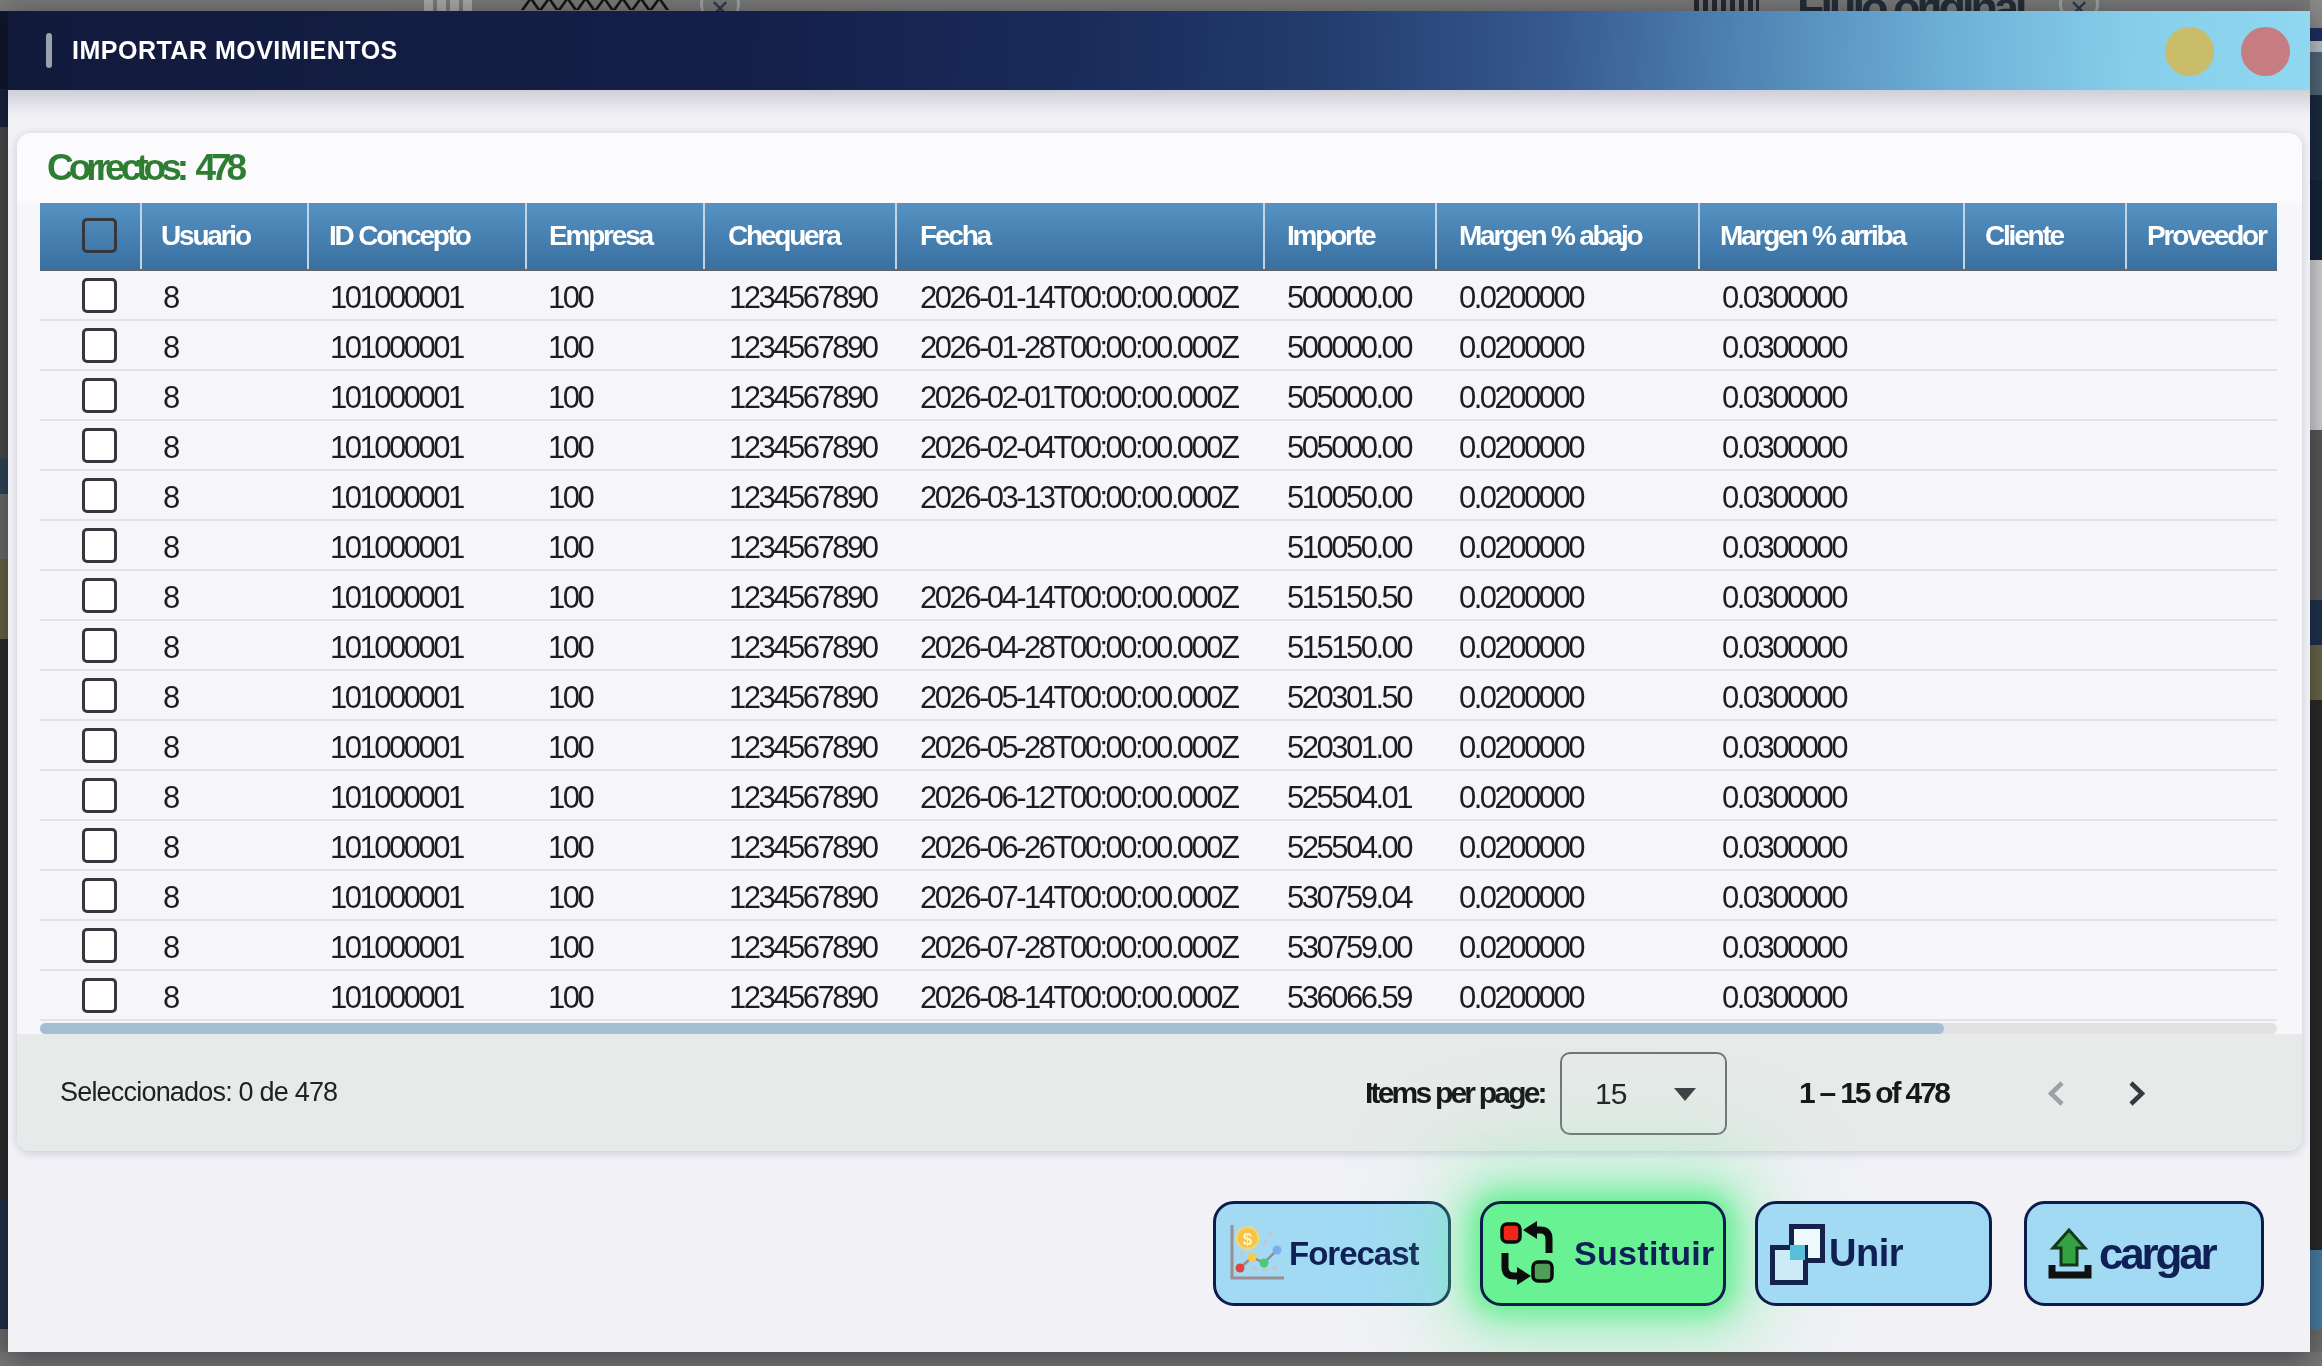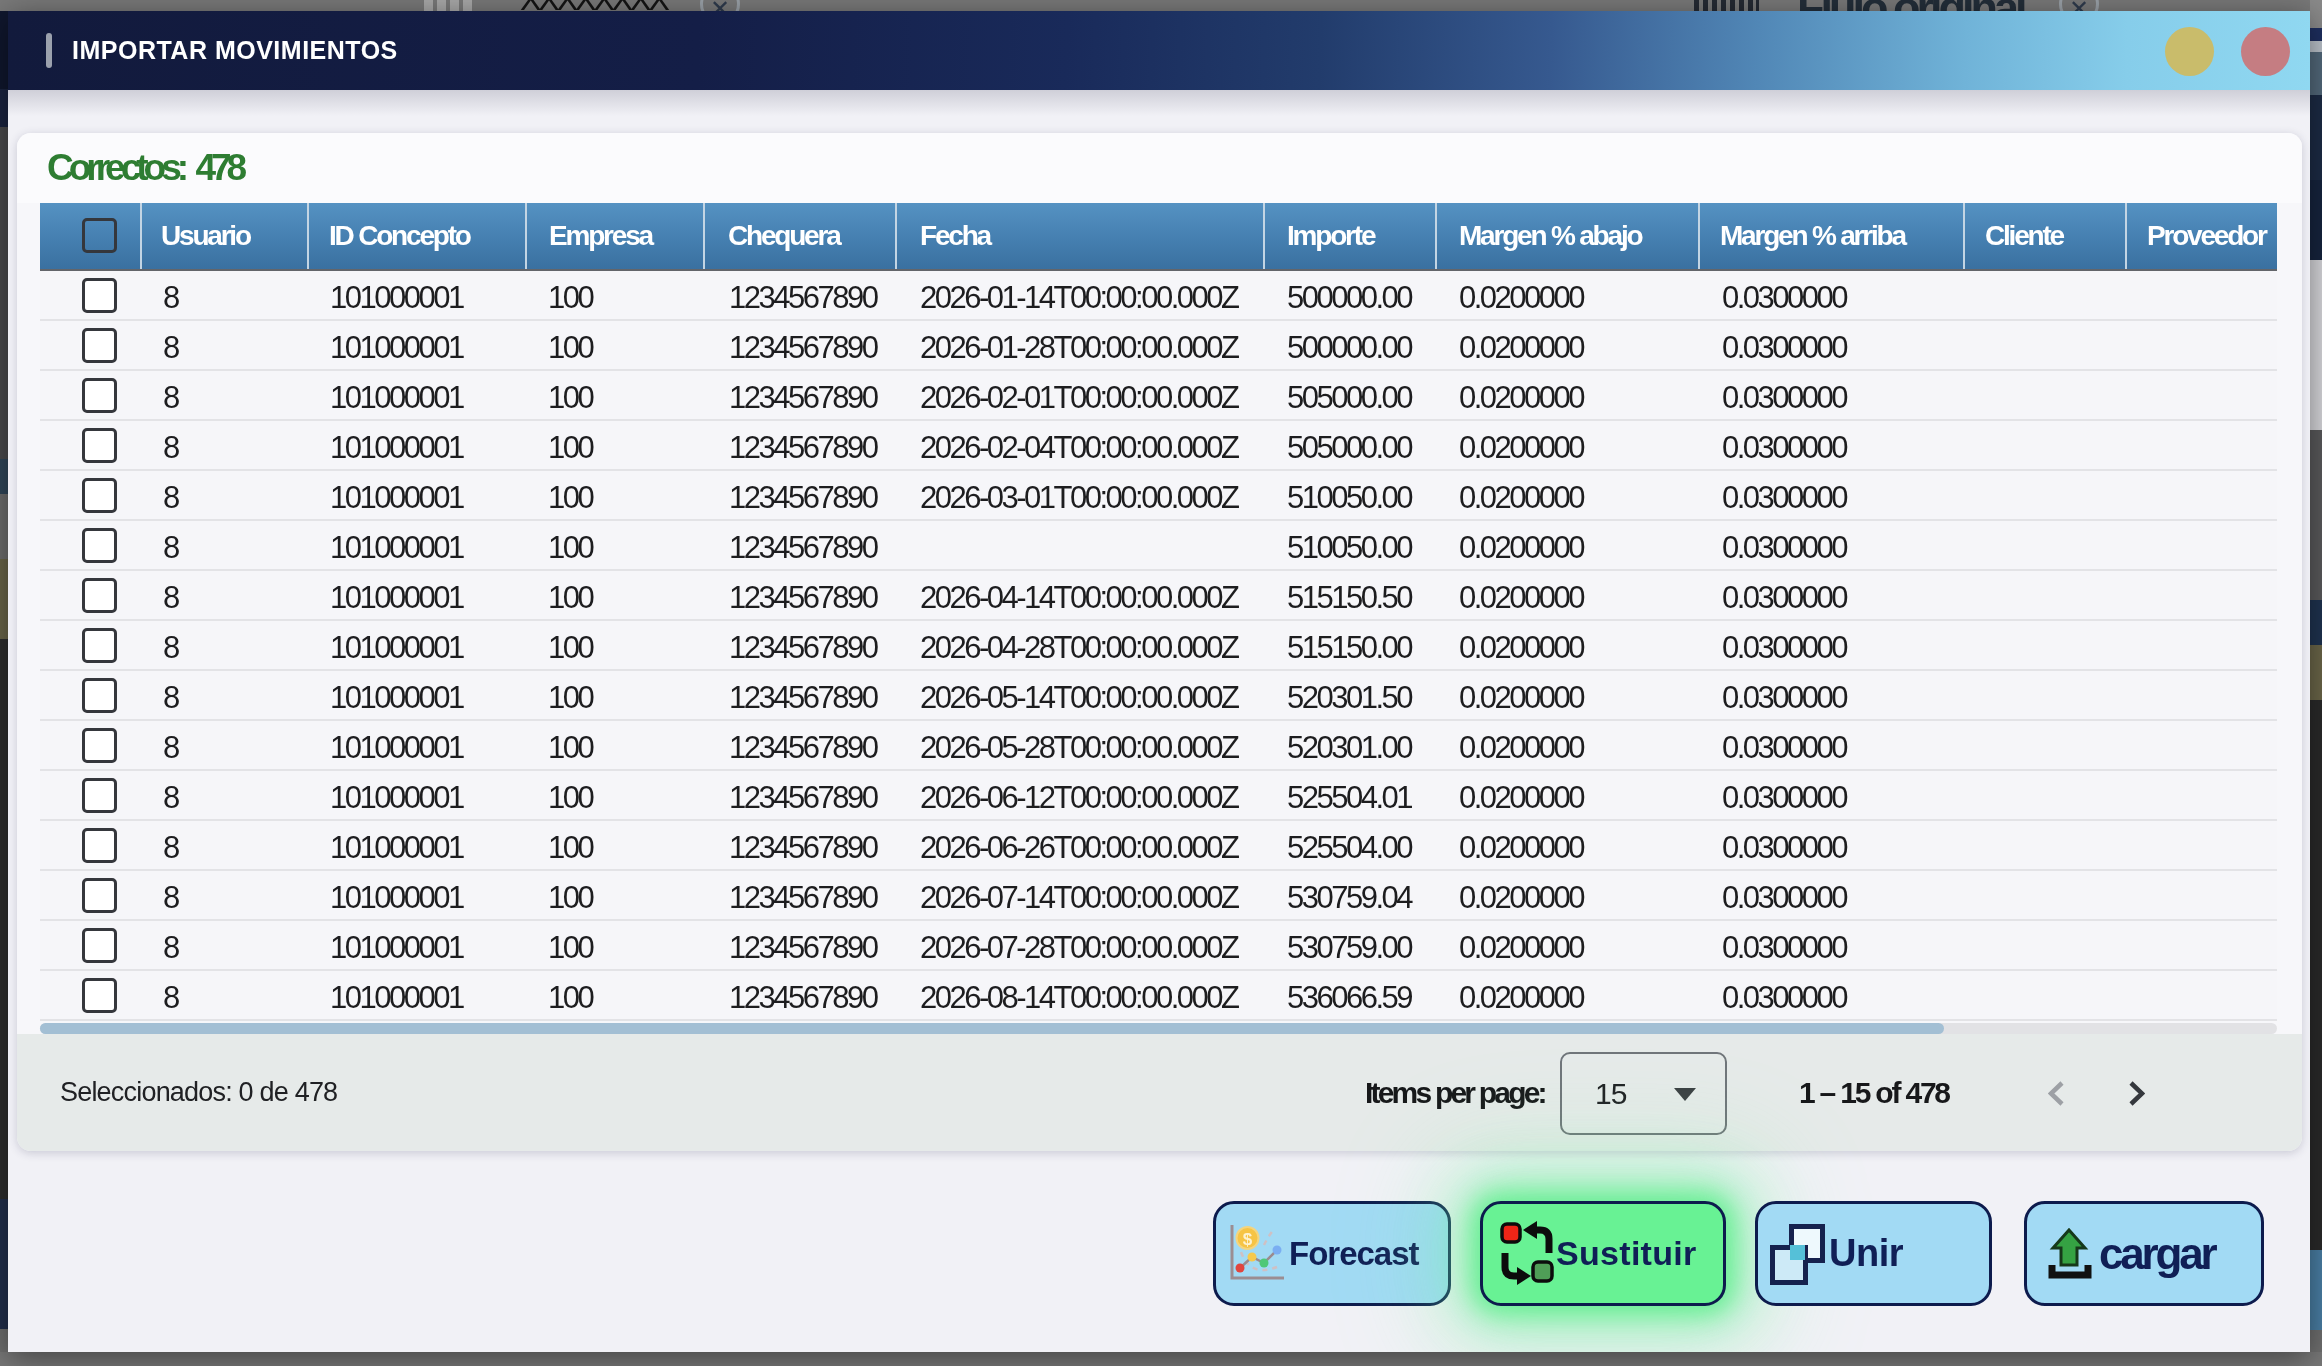--- a/index.html
+++ b/index.html
@@ -193,21 +193,21 @@
 <span class="cell" style="left:1247px">505000.00</span>
 <span class="cell" style="left:1419px">0.0200000</span>
 <span class="cell" style="left:1682px">0.0300000</span>
 </div>
 <div class="row" style="top:338px">
 <span class="cb rcb" style="left:42px;top:7px"></span>
 <span class="cell" style="left:123px">8</span>
 <span class="cell" style="left:290px">101000001</span>
 <span class="cell" style="left:508px">100</span>
 <span class="cell" style="left:689px">1234567890</span>
-<span class="cell" style="left:880px">2026-03-01T00:00:00.000Z</span>
+<span class="cell" style="left:880px">2026-03-13T00:00:00.000Z</span>
 <span class="cell" style="left:1247px">510050.00</span>
 <span class="cell" style="left:1419px">0.0200000</span>
 <span class="cell" style="left:1682px">0.0300000</span>
 </div>
 <div class="row" style="top:388px">
 <span class="cb rcb" style="left:42px;top:7px"></span>
 <span class="cell" style="left:123px">8</span>
 <span class="cell" style="left:290px">101000001</span>
 <span class="cell" style="left:508px">100</span>
 <span class="cell" style="left:689px">1234567890</span>
@@ -352,21 +352,21 @@
 
   <div class="btn green" style="left:1472px;width:246px">
     <svg style="margin-left:16px" width="56" height="66" viewBox="0 0 56 66">
       <rect x="3" y="3" width="18" height="18" rx="5" fill="#ee2517" stroke="#0c0c0c" stroke-width="3.5"></rect>
       <path d="M50 32 V18 Q50 9 41 9 H36" stroke="#0c0c0c" stroke-width="7" fill="none"></path>
       <polygon points="38,0 38,18 24,9" fill="#0c0c0c"></polygon>
       <path d="M6 32 V46 Q6 55 15 55 H20" stroke="#0c0c0c" stroke-width="7" fill="none"></path>
       <polygon points="18,46 18,64 32,55" fill="#0c0c0c"></polygon>
       <rect x="34" y="41" width="19" height="19" rx="5" fill="#4f9e57" stroke="#0c0c0c" stroke-width="3.5"></rect>
     </svg>
-    <span class="txt t-sust" style="margin-left:1px">Sustituir</span>
+    <span class="txt t-sust" style="margin-left:19px">Sustituir</span>
   </div>
 
   <div class="btn" style="left:2016px;width:240px">
     <svg style="margin-left:20px" width="48" height="52" viewBox="0 0 48 52">
       <polygon points="22,2 38,20 30,20 30,37 14,37 14,20 6,20" fill="#35a243" stroke="#16381a" stroke-width="3"></polygon>
       <path d="M5 37 V47 H41 V37" stroke="#111" stroke-width="7" fill="none"></path>
     </svg>
     <span class="txt t-carg" style="margin-left:4px">cargar</span>
   </div>
 

